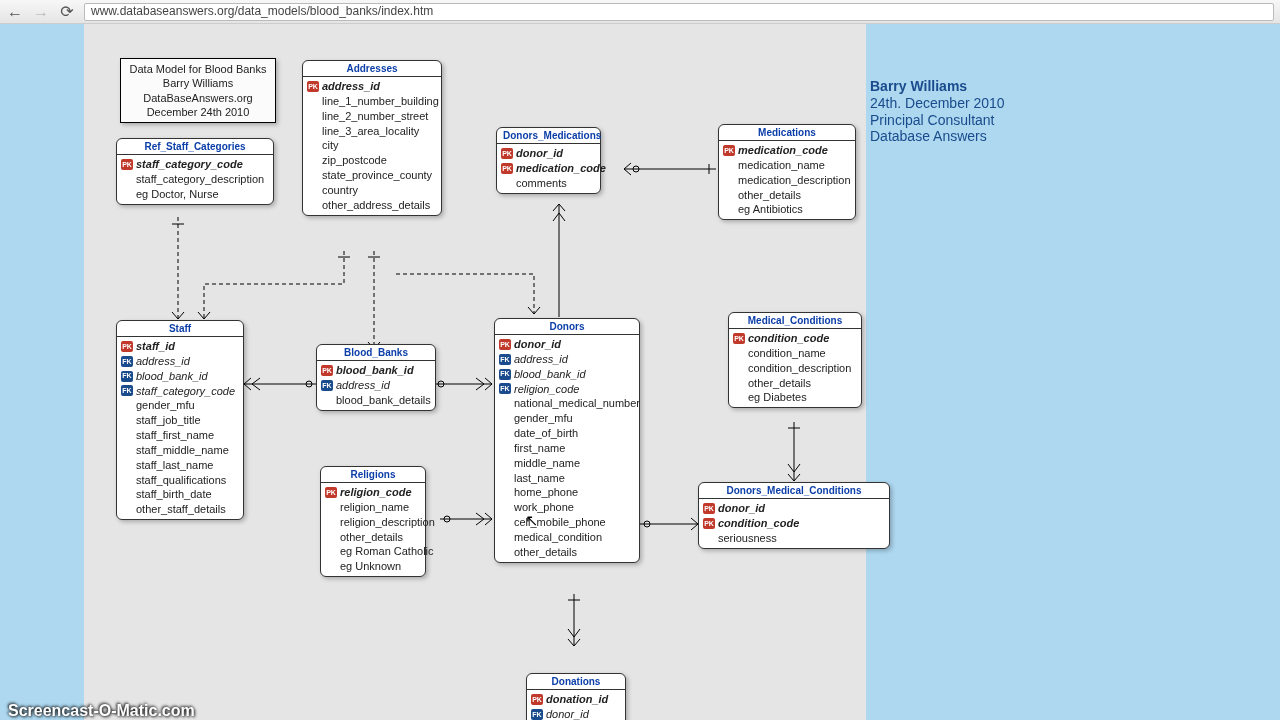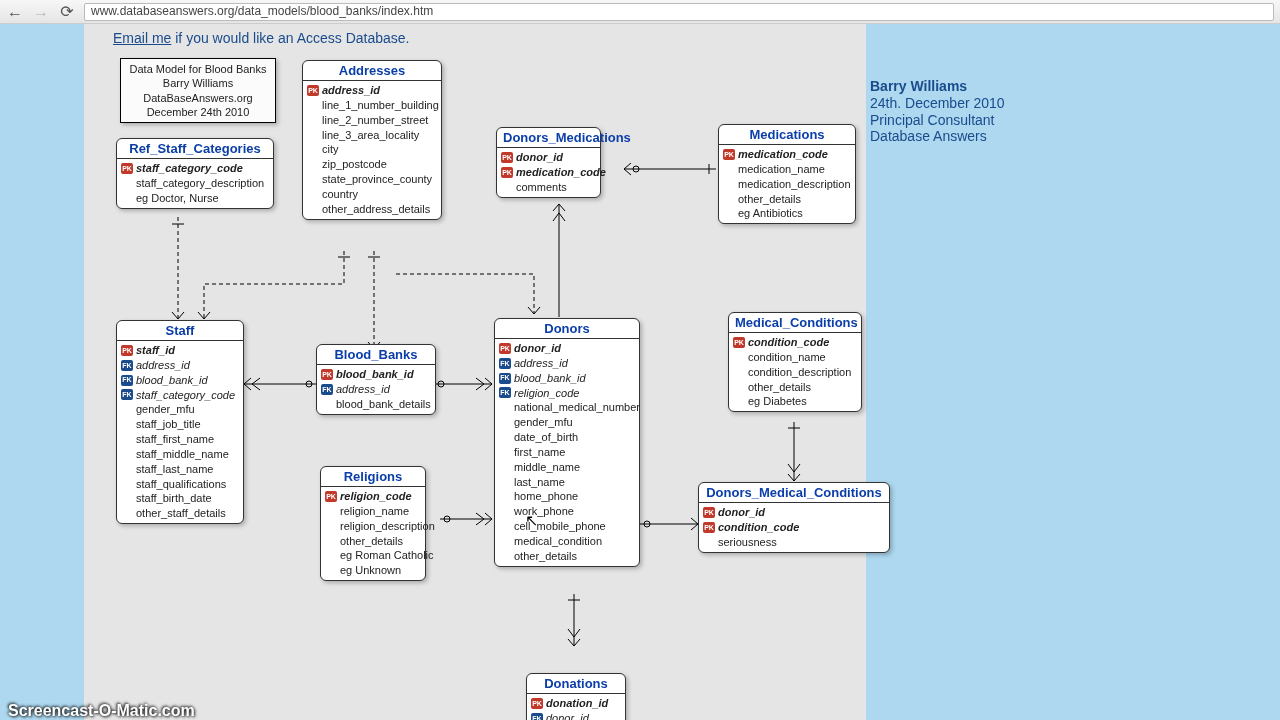--- a/index.html
+++ b/index.html
@@ -76,21 +76,21 @@
     border-radius: 6px;
     box-shadow: 2px 2px 4px rgba(0,0,0,0.25);
     font-size: 11px;
   }
   .entity-header {
     font-weight: bold;
     color: #0b3ea8;
     text-align: center;
     padding: 2px 6px;
     border-bottom: 1px solid #333;
-    font-size: 13px;
+    font-size: 10px;
   }
   .entity-body { padding: 2px 4px; }
   .row {
     display: flex;
     align-items: center;
     gap: 3px;
     line-height: 1.35;
     white-space: nowrap;
   }
   .pk-badge, .fk-badge {
@@ -506,23 +506,20 @@
             <span class="fk-text">donor_id</span>
           </div>
         <div class="row indent">
             <span>donation_date</span>
           </div>
       </div>
     </div>
 
   </div>
 
-  <div class="intro">
-    <a href="#">Email me</a><span> if you would like an Access Database.</span>
-  </div>
 
   <div class="sidebar-info">
     <div class="bold">Barry Williams</div>
     <div>24th. December 2010</div>
     <div>Principal Consultant</div>
     <div>Database Answers</div>
   </div>
 
   <div class="cursor">↖</div>
   <div class="watermark">Screencast-O-Matic.com</div>

